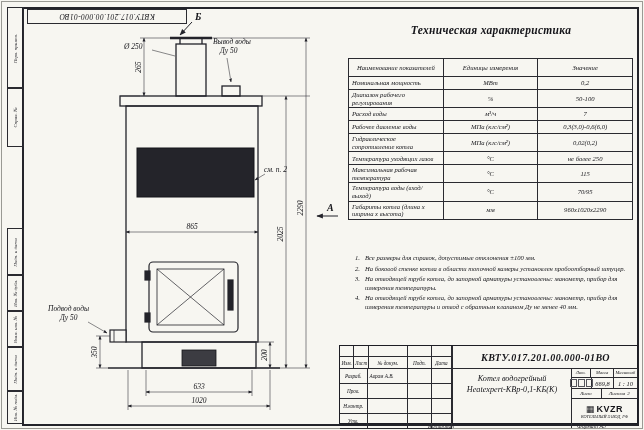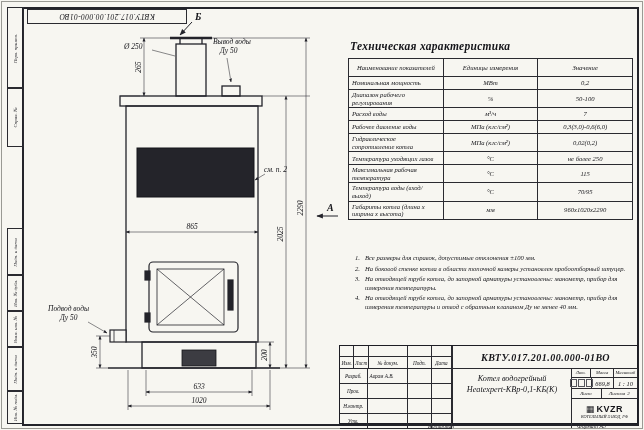--- a/index.html
+++ b/index.html
@@ -17,21 +17,21 @@
 
   
   .stamp-top{position:absolute;left:27px;top:9px;width:158px;height:13px;border:1px solid #2a2a30;
     display:flex;align-items:center;justify-content:center;transform:rotate(180deg);
     font-size:7.5px;font-style:italic;letter-spacing:.4px;background:#f7f6f1}
 
   .boiler-svg{position:absolute;left:24px;top:8px;width:318px;height:410px}
   .boiler-svg text{font-family:"Liberation Serif",serif;font-style:italic;fill:#15151a}
 
   
-  .spec-title{position:absolute;left:350px;top:40px;width:282px;text-align:left;
+  .spec-title{position:absolute;left:350px;top:24px;width:282px;text-align:center;
     font-size:11.5px;font-style:italic;font-weight:bold;letter-spacing:.3px}
   table.spec{position:absolute;left:348px;top:58px;width:285px;border-collapse:collapse;table-layout:fixed}
   table.spec th,table.spec td{border:1px solid #2a2a30;font-size:6.6px;font-style:italic;padding:1px 3px;line-height:1.15}
   table.spec th{font-weight:normal;text-align:center;vertical-align:middle;height:15px}
   table.spec td.col0{text-align:left;width:152px}
   table.spec td.col1{text-align:center;width:56px}
   table.spec td.col2{text-align:center;width:77px}
   table.spec tr{height:13px}
 
   

